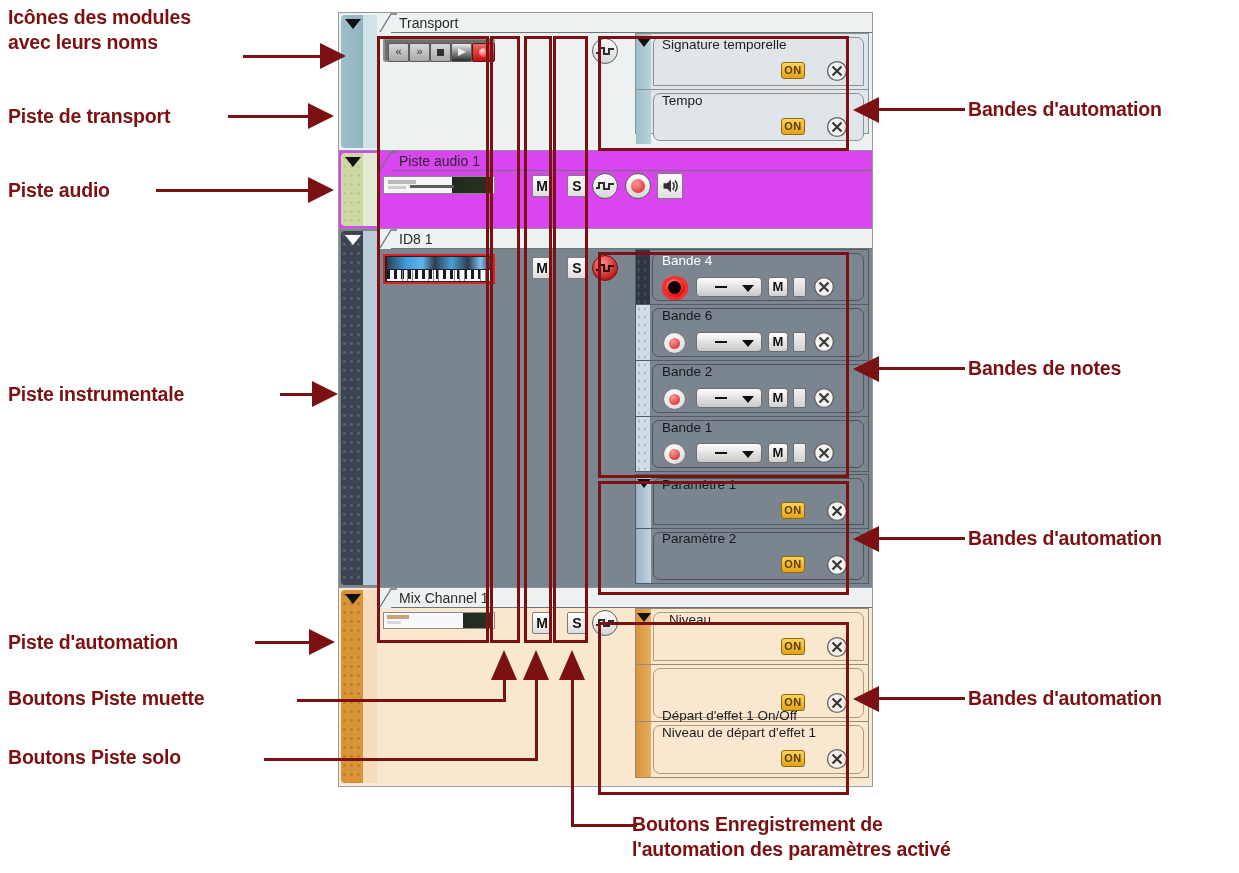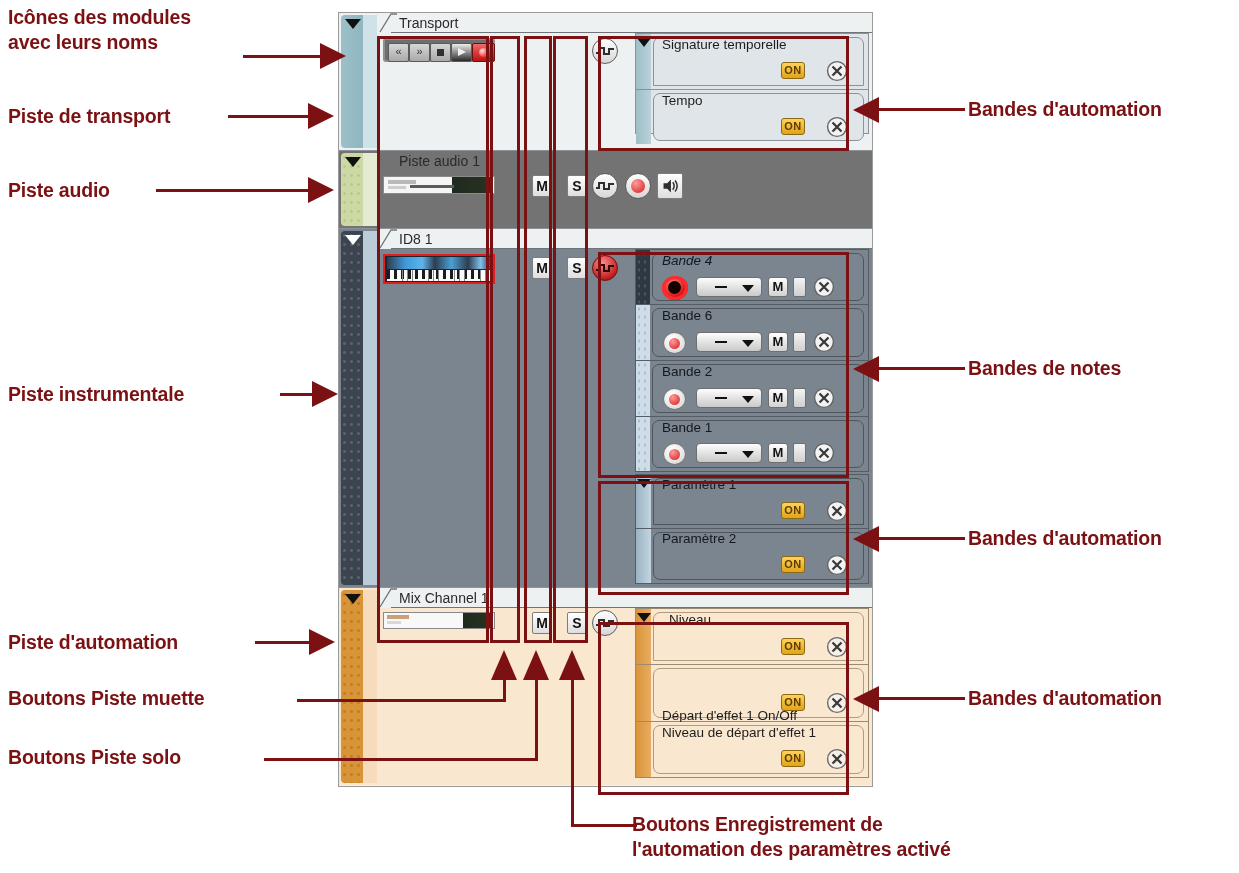--- a/index.html
+++ b/index.html
@@ -150,21 +150,21 @@
             <svg viewBox="0 0 22 22" width="22" height="22">
               <circle cx="11" cy="11" r="9.4" fill="#f3f3f3" stroke="#646464" stroke-width="1.4"></circle>
               <path d="M6.5 6.5 L15.5 15.5 M15.5 6.5 L6.5 15.5" stroke="#3a3a3a" stroke-width="2.3"></path>
             </svg>
           </div>
         </div>
       </div>
     </div>
   </div>
 
-  <div class="track" style="height:78px;background:#737373;">
+  <div class="track" style="height:78px;background:#d946ef;">
     <div class="tcolor" style="background:#cdd9a4;background-image:radial-gradient(#b8c88c 1px,transparent 1.4px);background-size:7px 9px;"></div>
     <div class="tcolor2" style="background:#e3ebd2;"></div>
     <div class="tri"></div>
     <div class="tbody">
       <svg class="tabslash" viewBox="0 0 18 20">
         <polyline points="1,19 12,1 18,1" fill="none" stroke="#6f7479" stroke-width="1.3"></polyline>
       </svg>
       <div class="tab">Piste audio 1</div>
       <div class="tabline" style="left:14px;right:0;"></div>
 
@@ -225,21 +225,21 @@
         <svg viewBox="0 0 24 24" width="24" height="24">
           <polyline points="3,14 6,14 6,9 11,9 11,15 16,15 16,10 21,10" fill="none" stroke="#2b0606" stroke-width="2"></polyline>
         </svg>
       </div>
 
       <div class="lanes" style="left:258px;right:3px;top:20px;height:223px;">
 
         <div class="lane" style="height:56px;background:#7b858f;border:1px solid #555c64;box-sizing:border-box;">
           <div class="dots" style="background:#2f3741;background-image:radial-gradient(#4b5460 1px,transparent 1.4px);background-size:6px 8px;"></div>
           <div class="capsule" style="left:16px;background:#7b858f;border:1px solid #4e555d;"></div>
-          <div class="laneName" style="left:26px;top:3px;color:#0f172a;font-style:italic;">Bande 4</div>
+          <div class="laneName" style="left:26px;top:3px;color:#ffffff;">Bande 4</div>
           <div class="recdot" style="left:26px;top:26px;width:26px;height:24px;border-radius:50%;
                       background:radial-gradient(circle at 40% 30%,#ff7b7b,#d00000 72%);
                       box-shadow:inset 0 0 0 3px #ff2a2a;">
             <div style="position:absolute;left:6px;top:5px;width:13px;height:13px;border-radius:50%;background:#150000;"></div>
           </div>
           <div class="combo" style="left:60px;top:27px;width:66px;">
             <div class="dash"></div>
               <div class="cv"></div>
           </div>
           <div class="miniM" style="left:132px;top:27px;">M</div>

